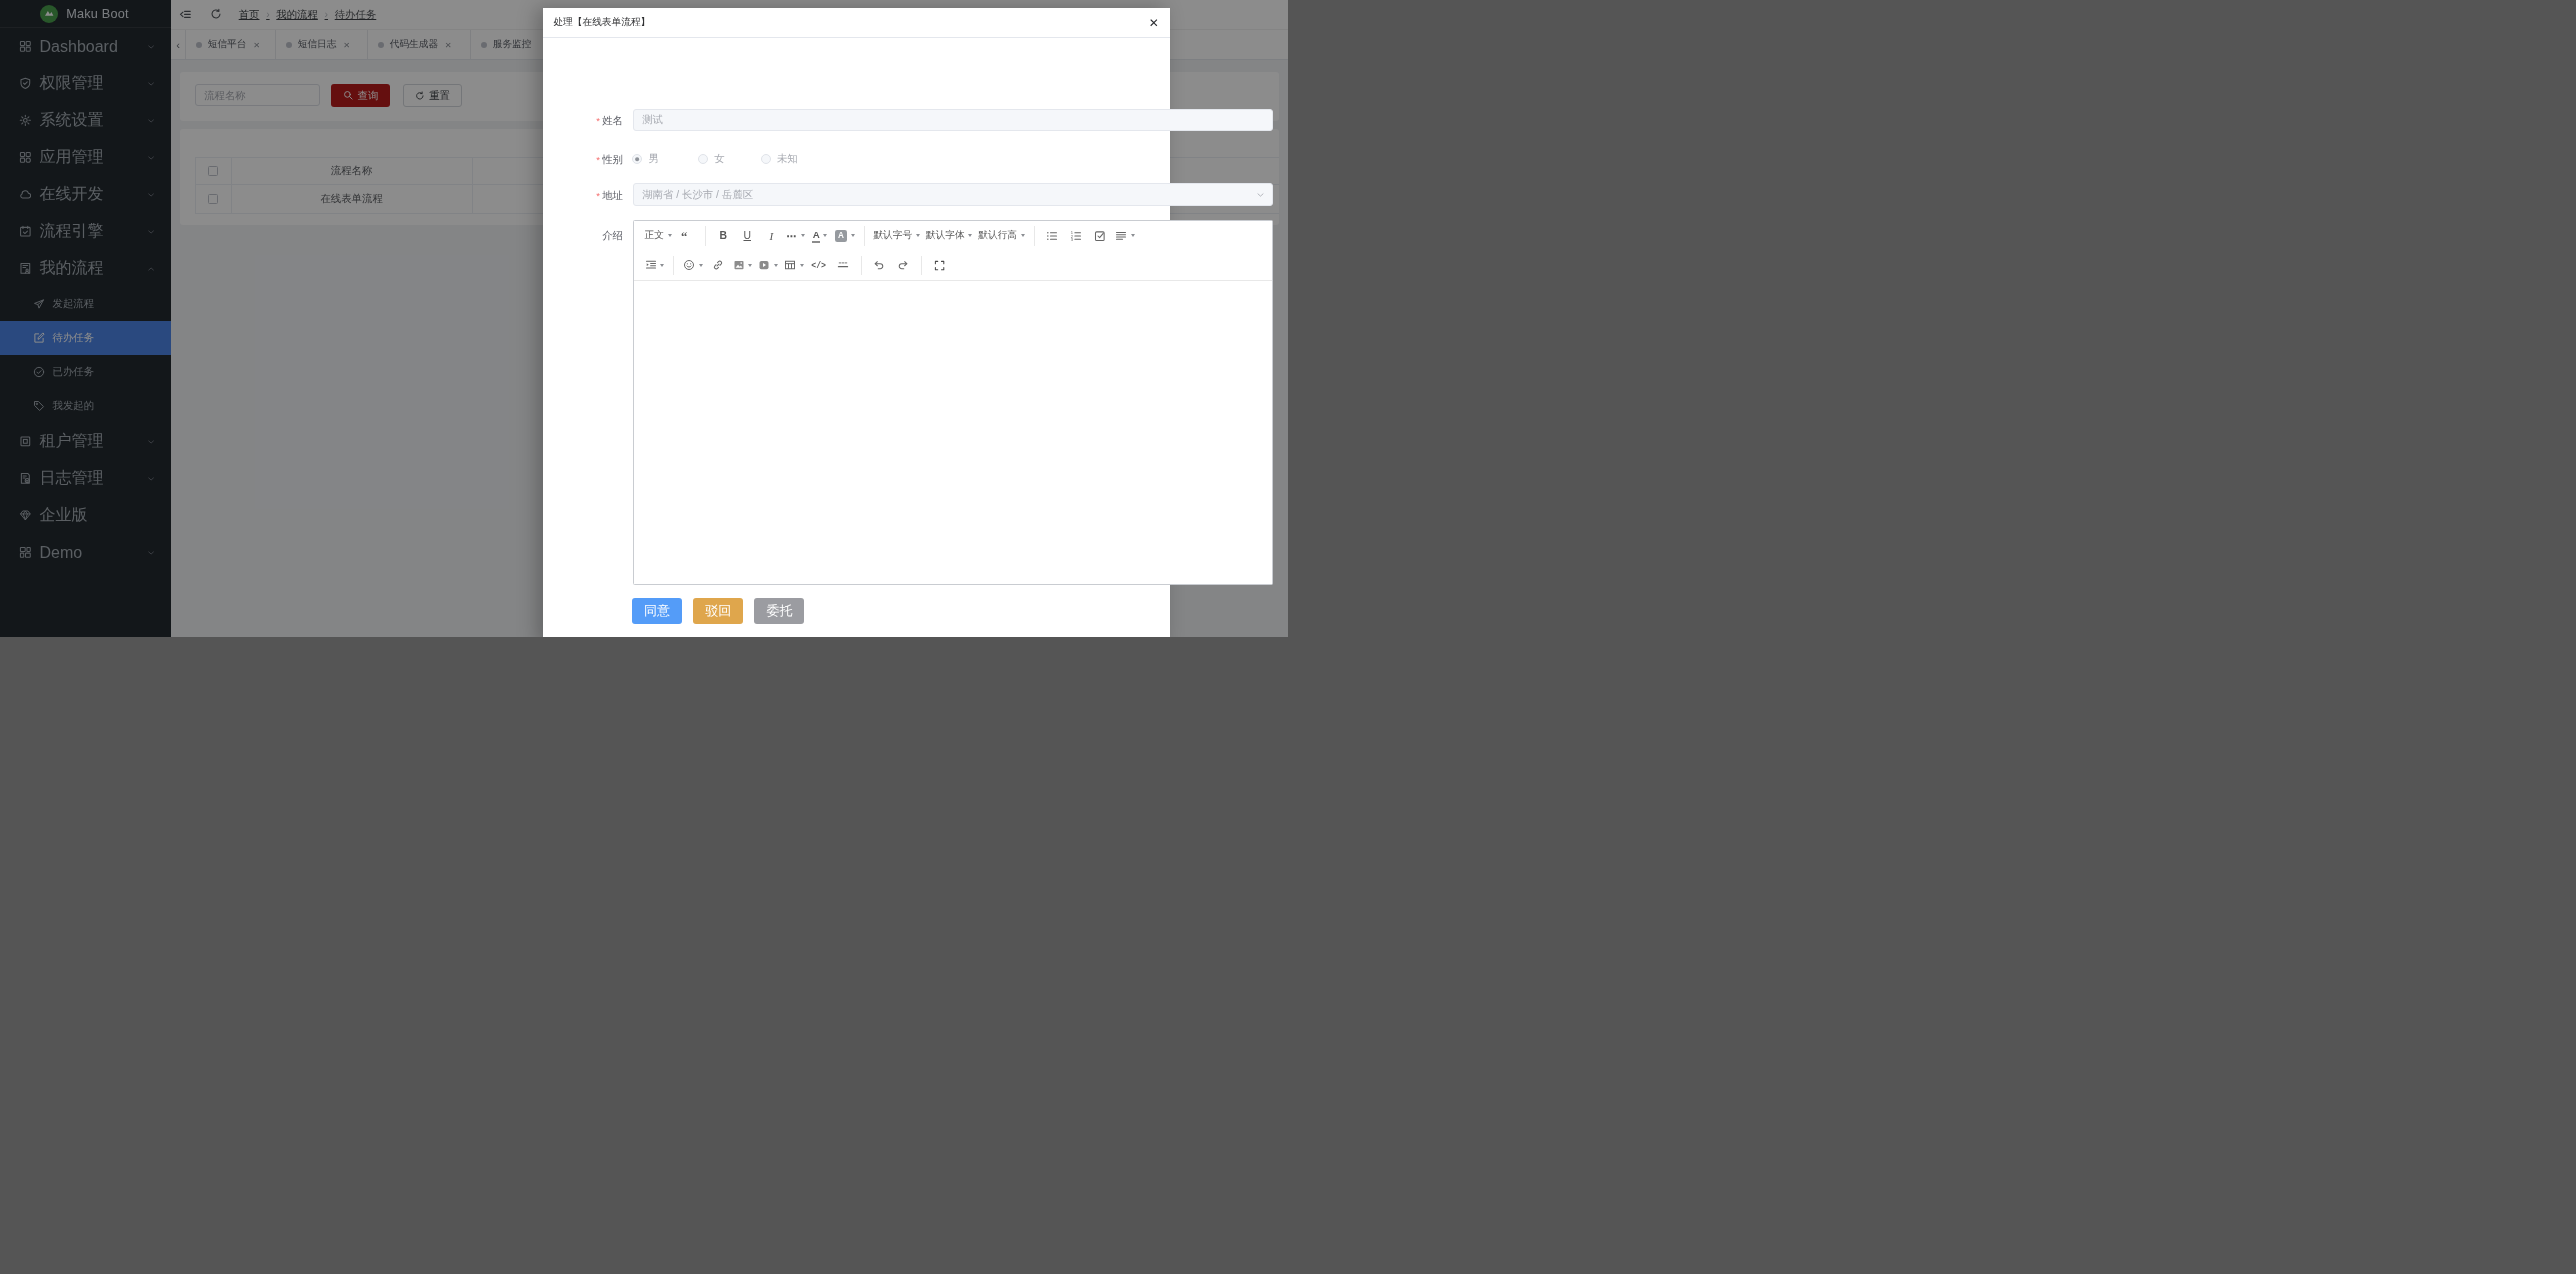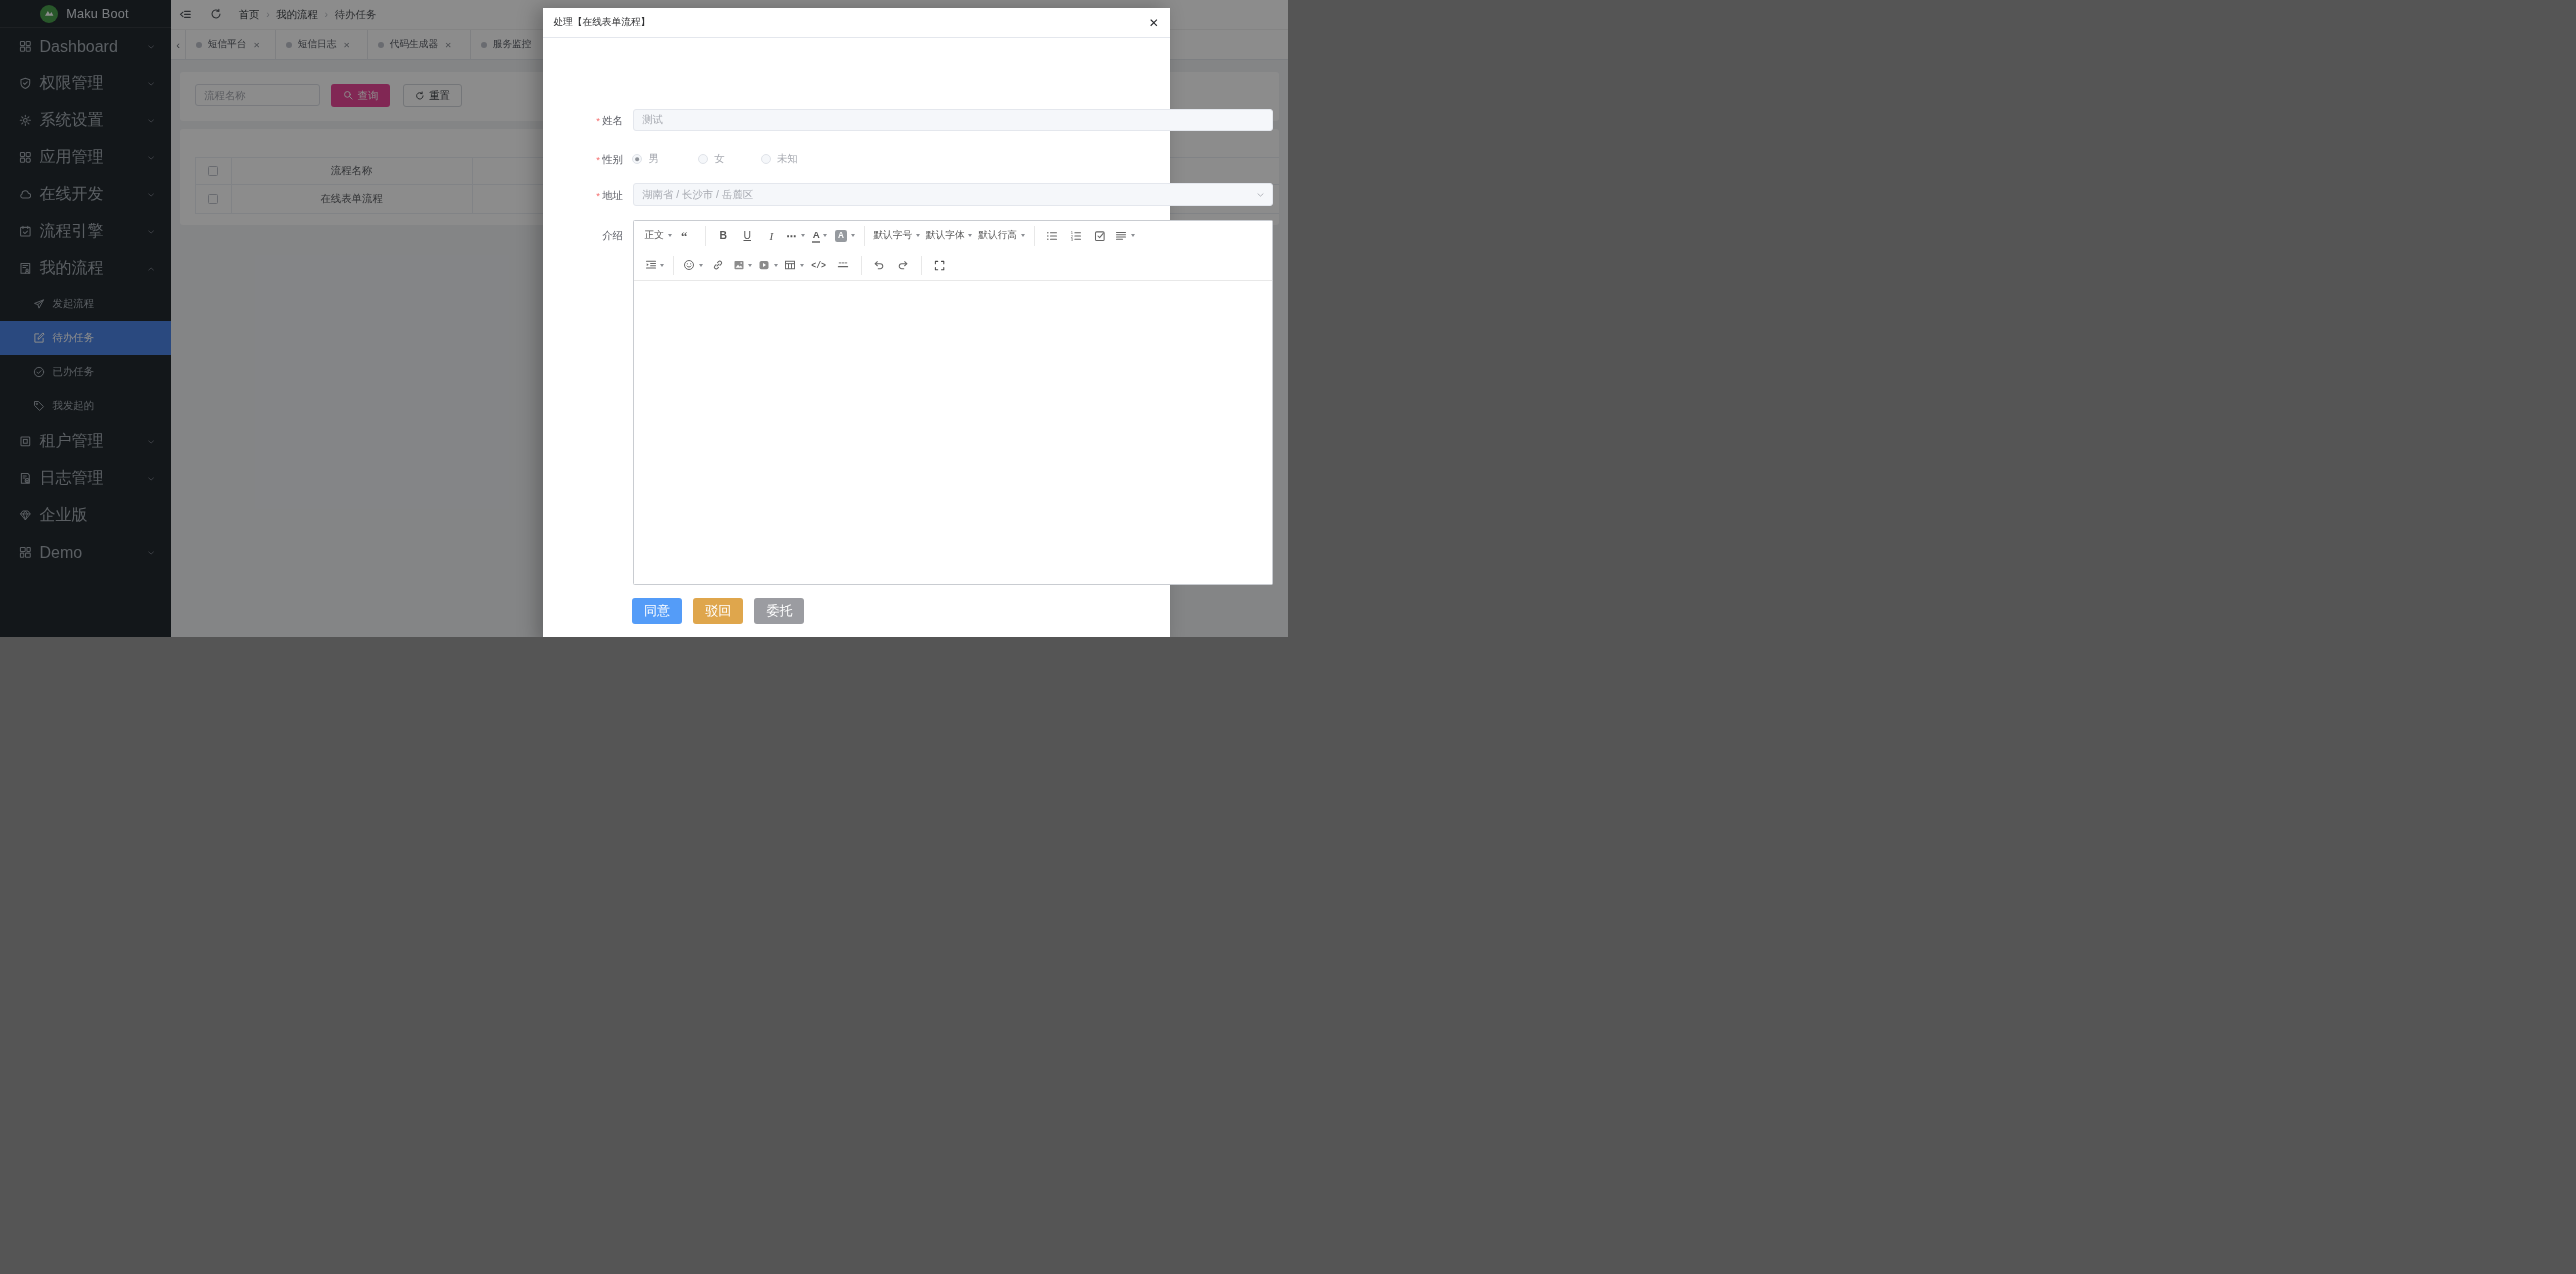--- a/index.html
+++ b/index.html
@@ -20,40 +20,40 @@
   .smi .lbl { margin-left:7.5px; }
   .mi svg.mic, .smi svg.mic { flex:0 0 auto; }
   .chev { position:absolute; right:15.7px; top:50%; transform:translateY(-50%); display:flex; }
   .smi.active { background:#4e86e8; color:#fff; }
 
   
   .topbar { position:absolute; left:171px; right:0; top:0; height:30px; background:#fff; border-bottom:0.7px solid #f0f0f0; display:flex; align-items:center; z-index:1; }
   .tb-icon { display:flex; align-items:center; justify-content:center; width:13.4px; height:13.4px; cursor:pointer; }
   .fold-btn { margin-left:7.5px; }
   .refresh-btn { margin-left:17px; }
-  .breadcrumb { display:flex; align-items:center; margin-left:16.4px; font-size:10.4px; color:#3f4347; }
+  .breadcrumb { display:flex; align-items:center; margin-left:16.4px; font-size:10.4px; color:#3f4347;text-decoration:underline; }
   .breadcrumb .sep { margin:0 6.7px; color:#b8bcc2; font-size:10.4px; }
   .breadcrumb .crumb-last { color:#55585d; }
 
   
   .tabbar { position:absolute; left:171px; right:0; top:30px; height:30px; background:#fff; border-bottom:0.7px solid #e4e7ed; display:flex; z-index:1; }
   .tab-arrow { width:15px; display:flex; align-items:center; justify-content:center; color:#6b6f75; font-size:11.2px; border-right:0.7px solid #e8eaed; cursor:pointer; }
   .ptab { display:flex; align-items:center; padding-left:9.7px; border-right:0.7px solid #e8eaed; font-size:9.7px; color:#5a5e66; cursor:pointer; }
   .ptab .dot { width:6px; height:6px; border-radius:50%; background:#c0c4cc; margin-right:6px; flex:0 0 auto; }
   .ptab .x { margin-left:6.7px; margin-right:3px; color:#8c9097; font-size:8.2px; }
   .ptab1 { width:90px; } .ptab2 { width:92px; } .ptab3 { width:103px; } .ptab4 { width:97px; }
 
   
   .content { position:absolute; left:171px; right:0; top:60px; bottom:0; background:#f0f2f5; z-index:1; }
   .card { position:absolute; background:#fff; border-radius:3px; }
   .search-card { left:9px; right:9px; top:12px; height:49px; }
   .s-input { position:absolute; left:15px; top:12px; width:125px; height:22.4px; border:0.7px solid #dcdfe6; border-radius:3px; padding:0 8.2px; font-size:10.4px; color:#606266; outline:none; background:#fff; }
   .s-input::placeholder { color:#a8abb2; }
   .btn { position:absolute; top:12px; height:23px; border:none; border-radius:3px; font-size:10.4px; display:flex; align-items:center; justify-content:center; gap:4.5px; cursor:pointer; font-family:inherit; }
-  .btn-query { left:151px; width:59px; background:#ec4899; color:#fff; }
+  .btn-query { left:151px; width:59px; background:#b91c1c; color:#fff; }
   .btn-reset { left:223px; width:59px; background:#fff; color:#3f4347; border:0.7px solid #d4d7dc; }
   .table-card { left:9px; right:9px; top:69px; height:96px; }
   .tbl { position:absolute; left:14.6px; top:28px; right:0; }
   .trow { display:flex; border-bottom:0.7px solid #ebeef5; }
   .trow.thead { border-top:0.7px solid #ebeef5; height:28px; }
   .trow.tdata { height:29px; }
   .tc { display:flex; align-items:center; justify-content:center; border-right:0.7px solid #ebeef5; }
   .tc.c1 { width:37px; border-left:0.7px solid #ebeef5; }
   .tc.c2 { width:241px; font-size:10.4px; color:#606266; }
   .tc.c3 { flex:1; border-right:none; }

